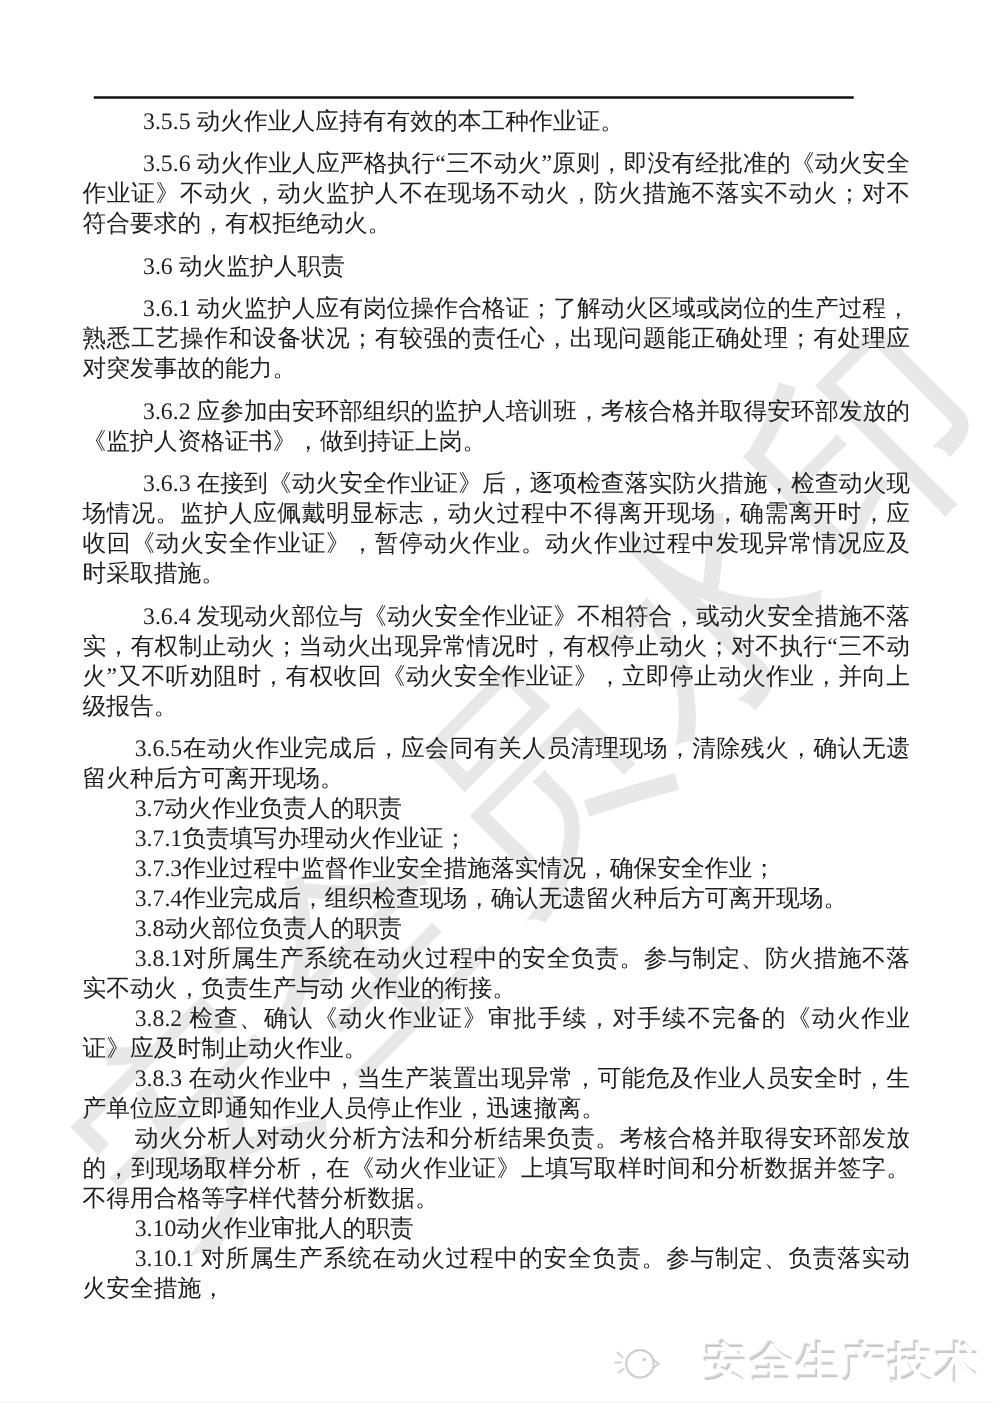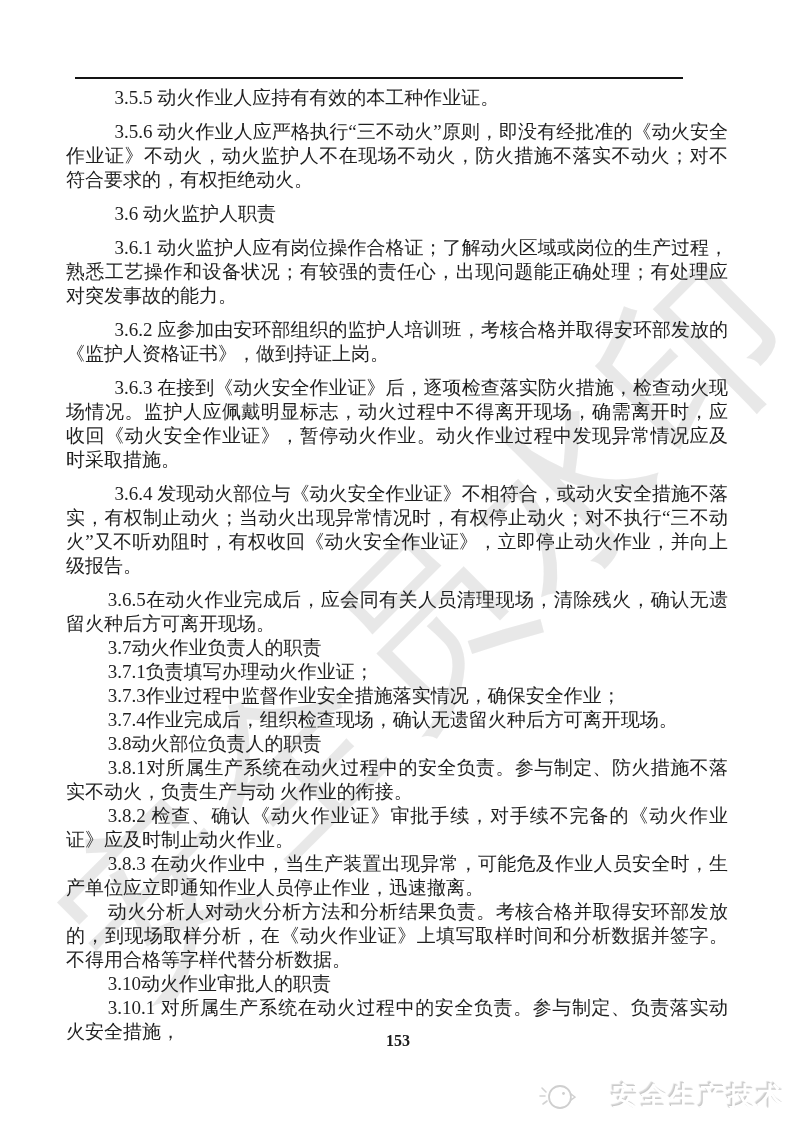--- a/index.html
+++ b/index.html
@@ -36,21 +36,21 @@
   .page-number{
     position:absolute;left:0;top:1032px;width:100%;
     text-align:center;font-weight:bold;font-size:16px;color:#1a1a1a;
   }
   .footer-brand{
     position:absolute;right:10px;bottom:8px;
     display:flex;align-items:center;gap:9px;
   }
   .footer-brand .brand-text{
     font-family:"Liberation Sans","DejaVu Sans",sans-serif;
-    font-size:26px;font-weight:bold;letter-spacing:3px;
+    font-size:34px;font-weight:bold;letter-spacing:3px;
     color:#ffffff;
     text-shadow:-1px -1px 0 #c9c9c9, -2px -2px 1px #d9d9d9, 1px 1px 0 #ffffff;
     margin-left:27px;
   }
 </style>
 </head>
 <body>
 
 <div class="page">
 
@@ -73,21 +73,20 @@
       <p class="para tight">3.7.4作业完成后，组织检查现场，确认无遗留火种后方可离开现场。</p>
       <p class="para tight">3.8动火部位负责人的职责</p>
       <p class="para tight">3.8.1对所属生产系统在动火过程中的安全负责。参与制定、防火措施不落实不动火，负责生产与动 火作业的衔接。</p>
       <p class="para tight">3.8.2 检查、确认《动火作业证》审批手续，对手续不完备的《动火作业证》应及时制止动火作业。</p>
       <p class="para tight">3.8.3 在动火作业中，当生产装置出现异常，可能危及作业人员安全时，生产单位应立即通知作业人员停止作业，迅速撤离。</p>
       <p class="para tight">动火分析人对动火分析方法和分析结果负责。考核合格并取得安环部发放的，到现场取样分析，在《动火作业证》上填写取样时间和分析数据并签字。不得用合格等字样代替分析数据。</p>
       <p class="para tight">3.10动火作业审批人的职责</p>
       <p class="para tight">3.10.1 对所属生产系统在动火过程中的安全负责。参与制定、负责落实动火安全措施，</p>
     </main>
 
-  <div class="page-number">153</div>
 
   <div class="footer-brand">
     <span style="display:inline-flex;">
       <svg width="38" height="32" viewBox="0 0 38 32" aria-hidden="true">
         <path d="M4 7 l4 4 M2 15 h5 M5 23 l4 -3" stroke="#d2d2d2" stroke-width="1.6" fill="none" stroke-linecap="round"></path>
         <circle cx="22" cy="16" r="11" fill="#ffffff" stroke="#cfcfcf" stroke-width="1.8"></circle>
         <circle cx="25.5" cy="12.5" r="1.4" fill="#cfcfcf"></circle>
         <path d="M33 13 l4 3 -4 3 z" fill="#ffffff" stroke="#cfcfcf" stroke-width="1.4"></path>
       </svg>
     </span>

